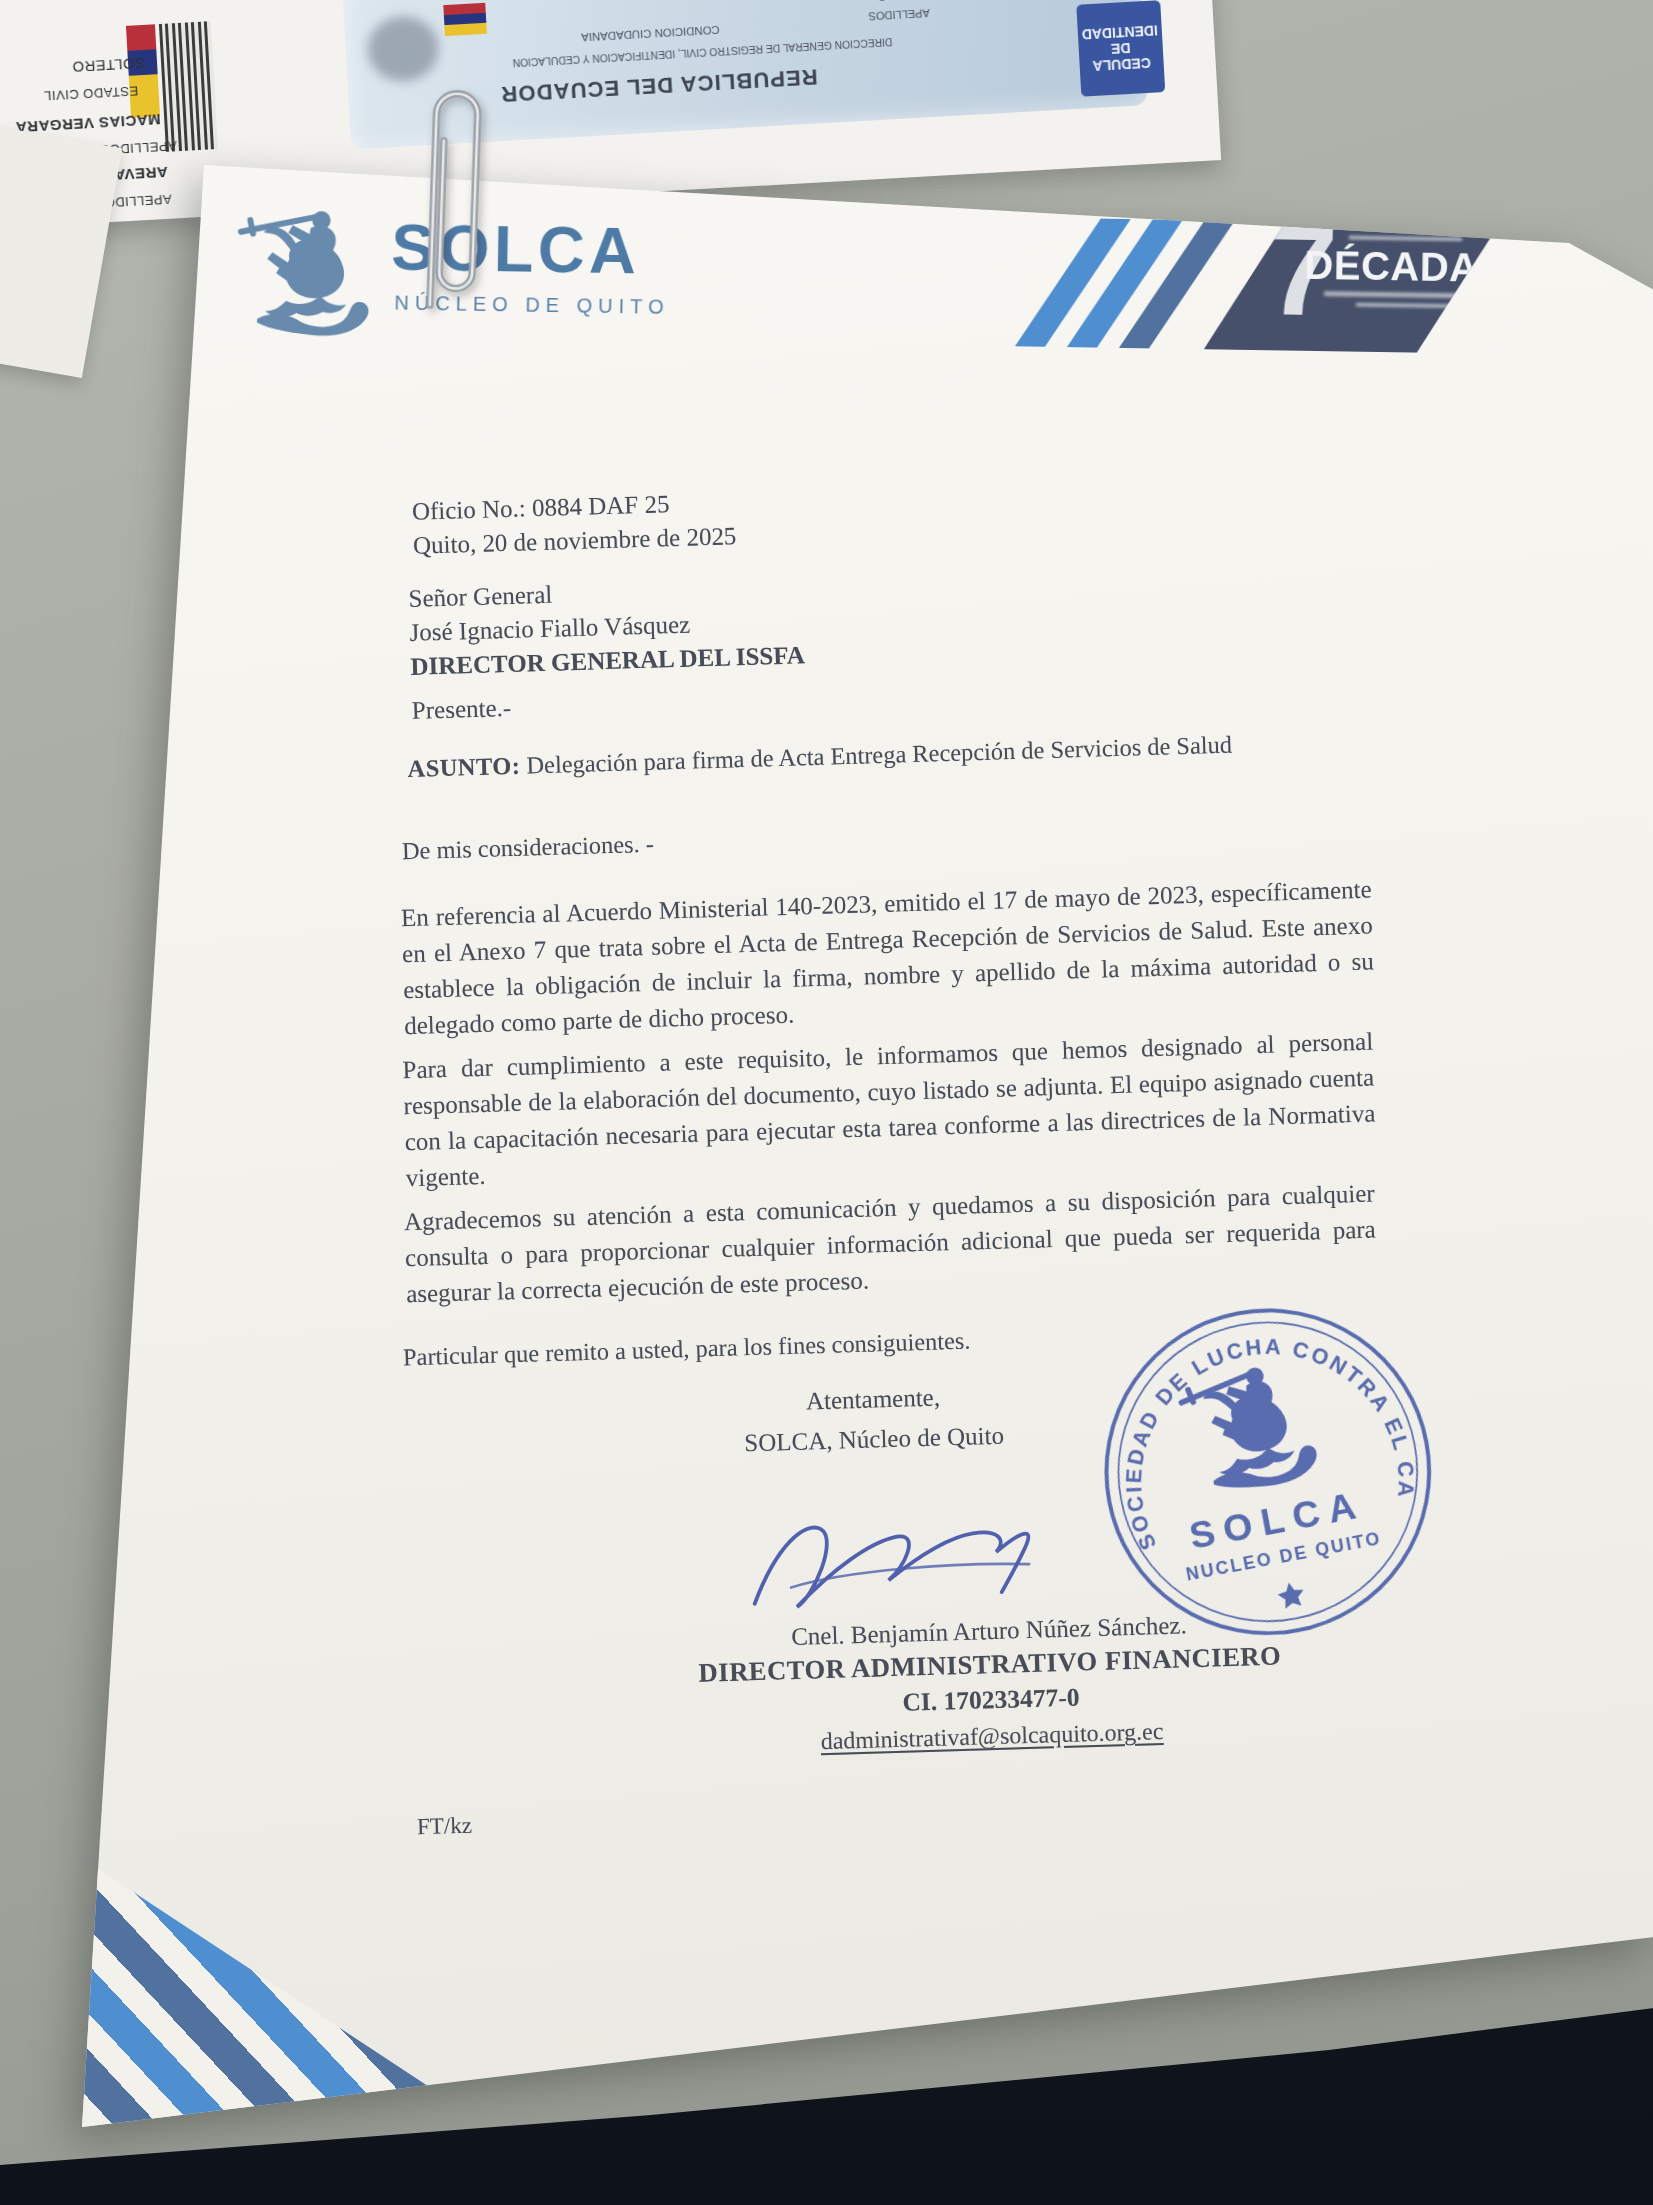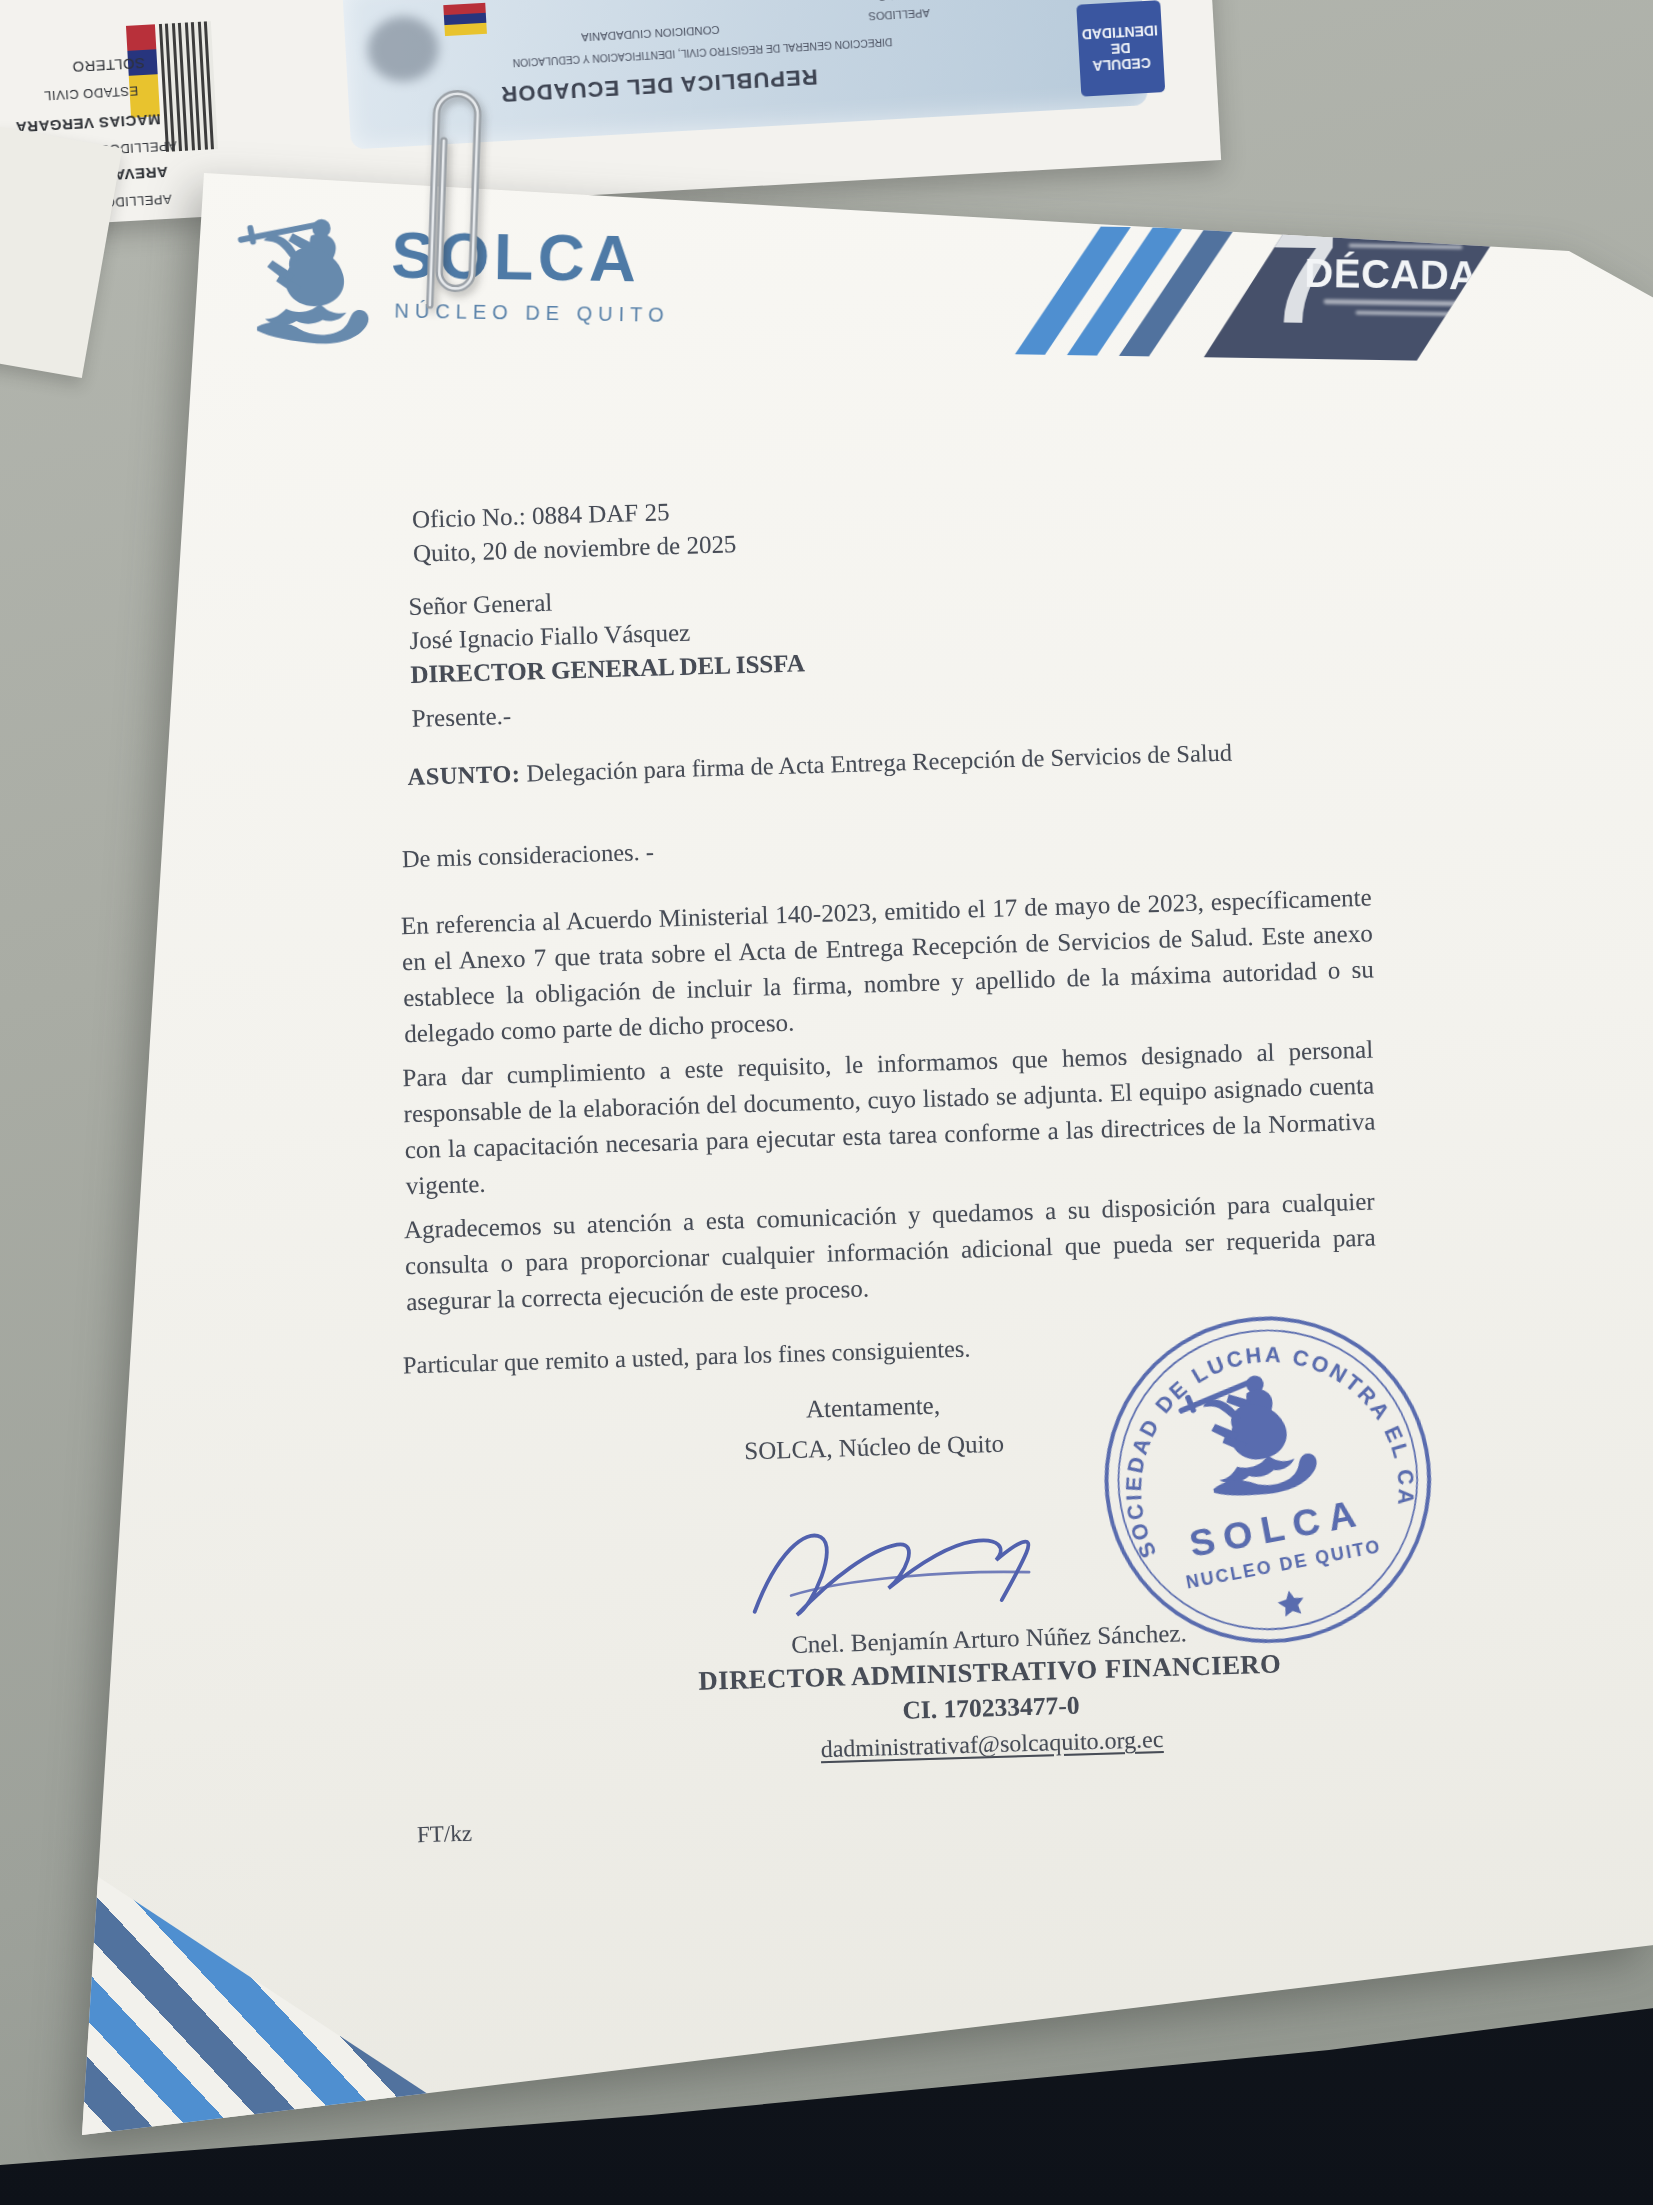--- a/index.html
+++ b/index.html
@@ -34,21 +34,21 @@
   #card-flag .fr{height:9.8px;background:#b8303a;}
   #card-flag .fb{height:9.8px;background:#27357e;}
   #card-flag .fy{height:11px;background:#e8c32e;}
   #doc-title-patch{position:absolute;left:1112px;top:92px;width:84px;height:92px;border-radius:5.4px;
     background:#3a56a0;display:flex;align-items:center;justify-content:center;filter:blur(0.3px);}
   #doc-title-patch .flip{position:static;white-space:normal;text-align:center;width:76px;
     color:#eef1f6;font-weight:700;font-size:14px;line-height:1.15;}
   #left-sliver{position:absolute;left:-22px;top:136px;width:125px;height:233px;background:#edece6;
     transform:rotate(10deg);box-shadow:0 7.6px 16.3px rgba(30,32,30,.2);}
   
-  #paper-wrap{position:absolute;left:71px;top:165px;width:1583px;height:2029px;
+  #paper-wrap{position:absolute;left:71px;top:157px;width:1583px;height:2029px;
     filter:drop-shadow(-11px 14px 22px rgba(36,40,36,.35));}
   #paper{
     position:absolute;inset:0;
     background:linear-gradient(175deg,#f8f7f3 0%,#f3f2ed 45%,#e9e8e1 100%);
     clip-path:polygon(133px 8.1px,1498px 86px,1583px 133px,1583px 1780px,11px 1970px);
   }
   
   #lh{position:absolute;inset:0;transform:rotate(.9deg);transform-origin:163px 109px;}
   #logo-horse{position:absolute;left:163px;top:41px;width:163px;height:144px;color:#5b80a8;
     opacity:.92;filter:blur(0.3px);}

